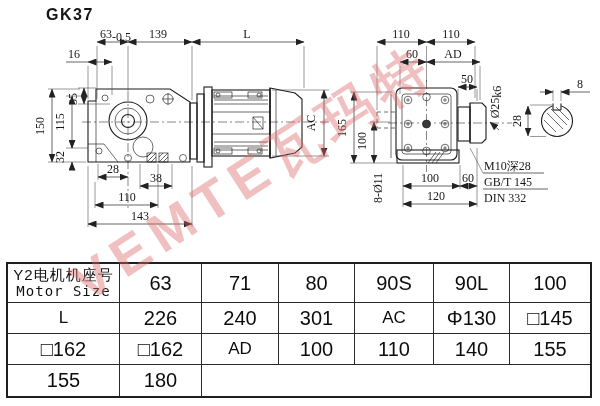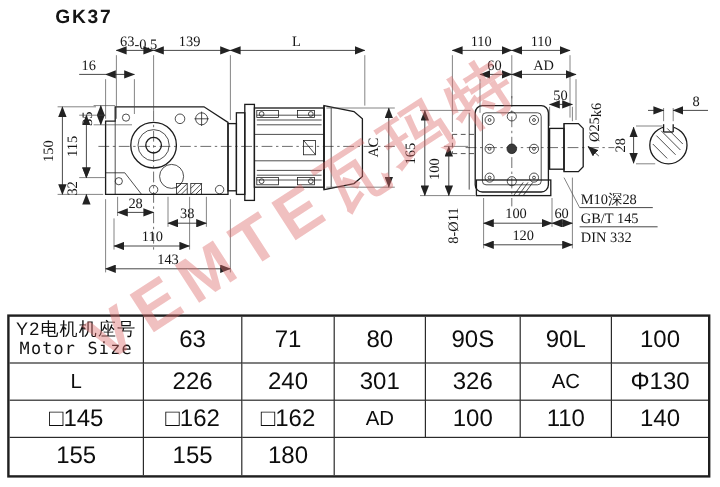--- a/index.html
+++ b/index.html
@@ -284,21 +284,20 @@
     <div class="c num">71</div>
     <div class="c num">80</div>
     <div class="c num">90S</div>
     <div class="c num">90L</div>
     <div class="c num">100</div>
 
     <div class="c rowlab">L</div>
     <div class="c num">226</div>
     <div class="c num">240</div>
     <div class="c num">301</div>
-    <div class="c num">326</div>
 
     <div class="c rowlab">AC</div>
     <div class="c num">Φ130</div>
     <div class="c num">□145</div>
     <div class="c num">□162</div>
     <div class="c num">□162</div>
 
     <div class="c rowlab">AD</div>
     <div class="c num">100</div>
     <div class="c num">110</div>

